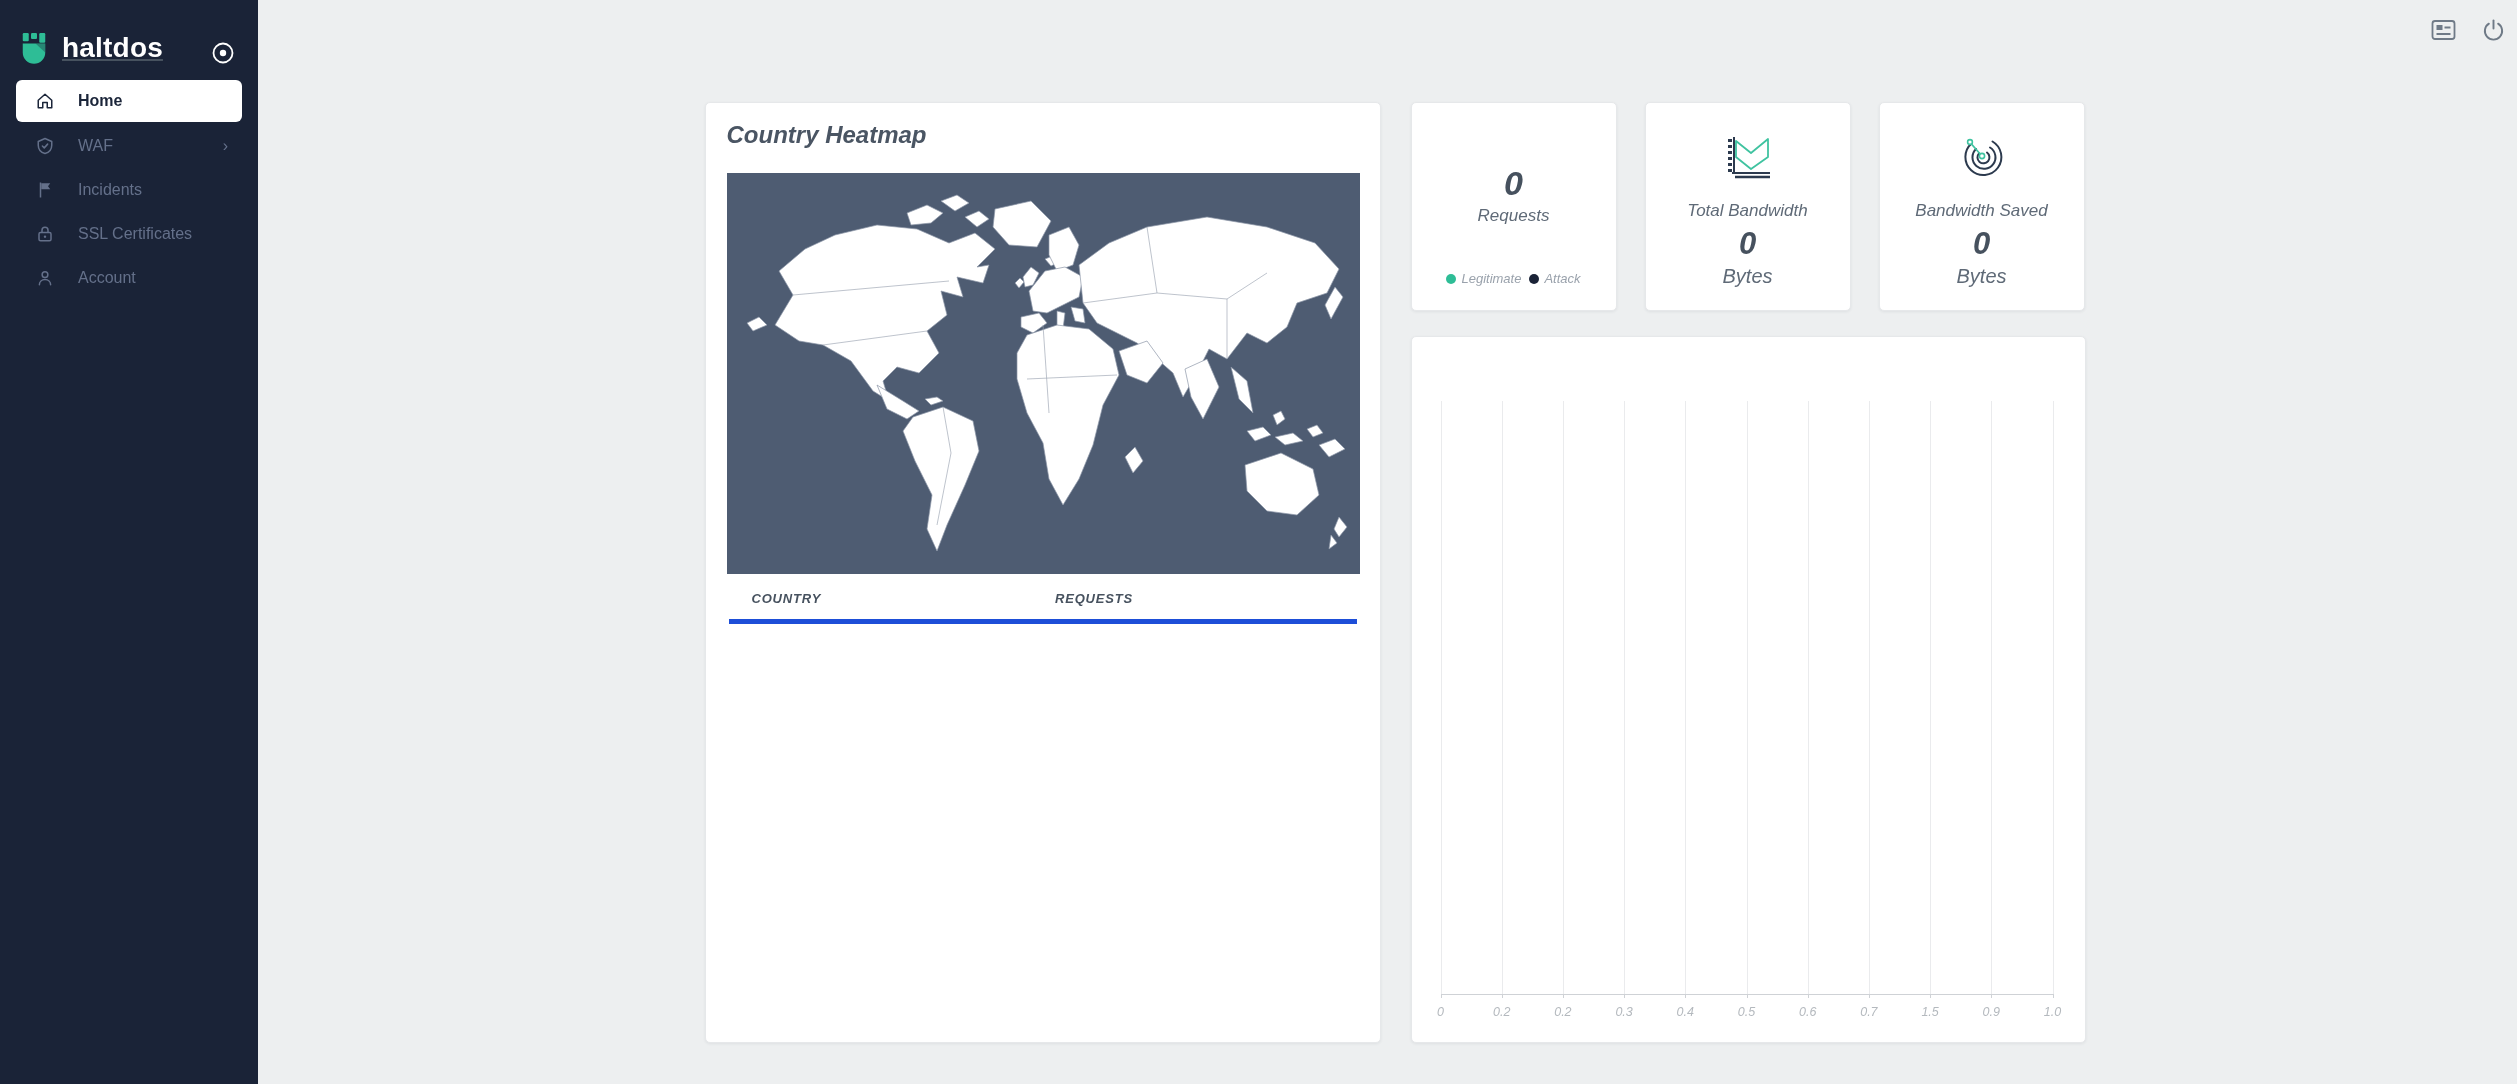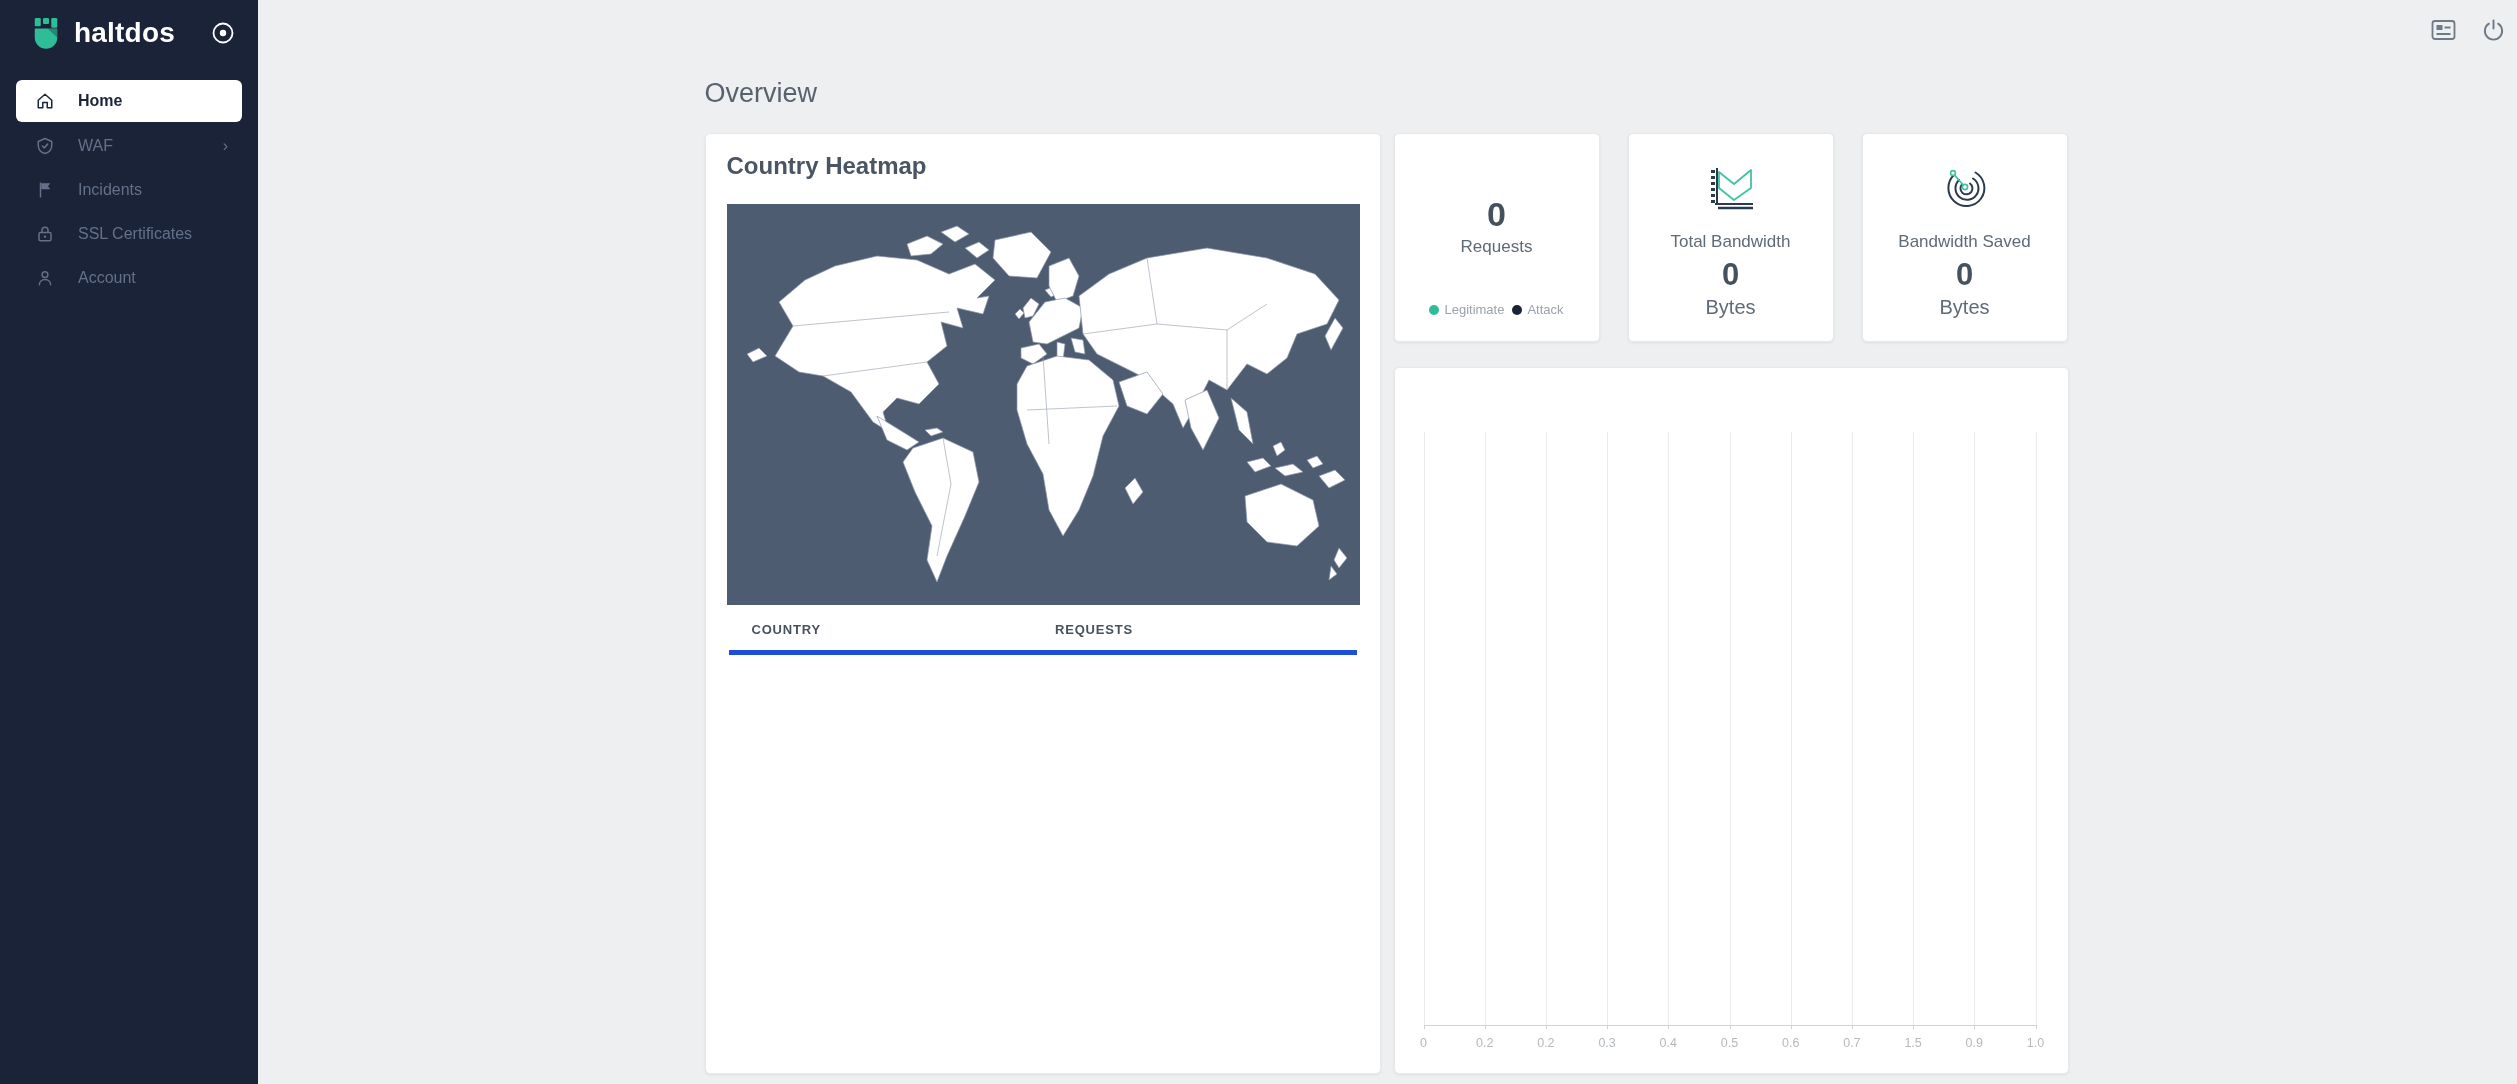--- a/index.html
+++ b/index.html
@@ -10,21 +10,21 @@
     color:#47525f;
     position:relative;
   }
 
   
   .sidebar {
     position:absolute; left:0; top:0; width:258px; height:1084px;
     background:#1a2337;
   }
   .sidebar-header {
-    display:flex; align-items:center; height:66px; padding:0 22px 0 28px;
+    display:flex; align-items:flex-end; height:66px; padding:0 22px 0 16px;text-decoration:underline;
   }
   .logo-wrap { display:flex; align-items:center; gap:10px; flex:1; }
   .logo-text { color:#ffffff; font-size:28px; font-weight:bold; letter-spacing:0.2px; }
   .collapse-btn { cursor:pointer; display:flex; align-items:center; }
 
   .nav { margin-top:14px; display:flex; flex-direction:column; }
   .nav-item {
     display:flex; align-items:center; height:44px; margin:0 16px;
     padding:0 14px 0 20px; color:#64708a; font-size:16px; cursor:pointer;
     border-radius:6px;
@@ -40,21 +40,21 @@
   .top-icons {
     position:absolute; top:18px; right:12px; display:flex; align-items:center; gap:26px;
   }
   .top-icons .ticon { cursor:pointer; display:flex; }
 
   
   .main { position:absolute; left:258px; top:0; width:2259px; height:1084px; }
   .content { width:1378px; margin:0 auto; padding-top:78px; position:relative; left:6px; }
   .page-title { font-size:27px; font-weight:400; color:#58626e; }
 
-  .columns { display:flex; gap:13px; margin-top:24px; align-items:flex-start; }
+  .columns { display:flex; gap:30px; margin-top:24px; align-items:flex-start;font-style:italic; }
 
   .card {
     background:#ffffff; border-radius:5px;
     border:1px solid #e6e8ea;
     box-shadow:0 1px 3px rgba(30,40,60,0.07);
   }
   .card-title { font-size:24px; font-weight:bold; color:#4a5563; }
 
   
   .heatmap-card { width:676px; height:941px; padding:18px 21px; position:relative; }
@@ -197,21 +197,20 @@
   <span class="ticon">
     <svg width="23" height="24" viewBox="0 0 24 24" fill="none" stroke="#6f7a87" stroke-width="2" stroke-linecap="round">
       <path d="M7.2 5.4 a9 9 0 1 0 9.6 0"></path>
       <line x1="12" y1="2" x2="12" y2="10.5"></line>
     </svg>
   </span>
 </div>
 
 <div class="main">
   <div class="content">
-    <div class="page-title">Overview</div>
 
     <div class="columns">
 
       <div class="card heatmap-card">
         <div class="card-title">Country Heatmap</div>
 
         <div class="map-box">
           <svg width="633" height="401" viewBox="0 0 633 401">
             <rect x="0" y="0" width="633" height="401" fill="#4e5c72"></rect>
             <g fill="#ffffff" stroke="#8d97a7" stroke-width="0.7" stroke-linejoin="round">

